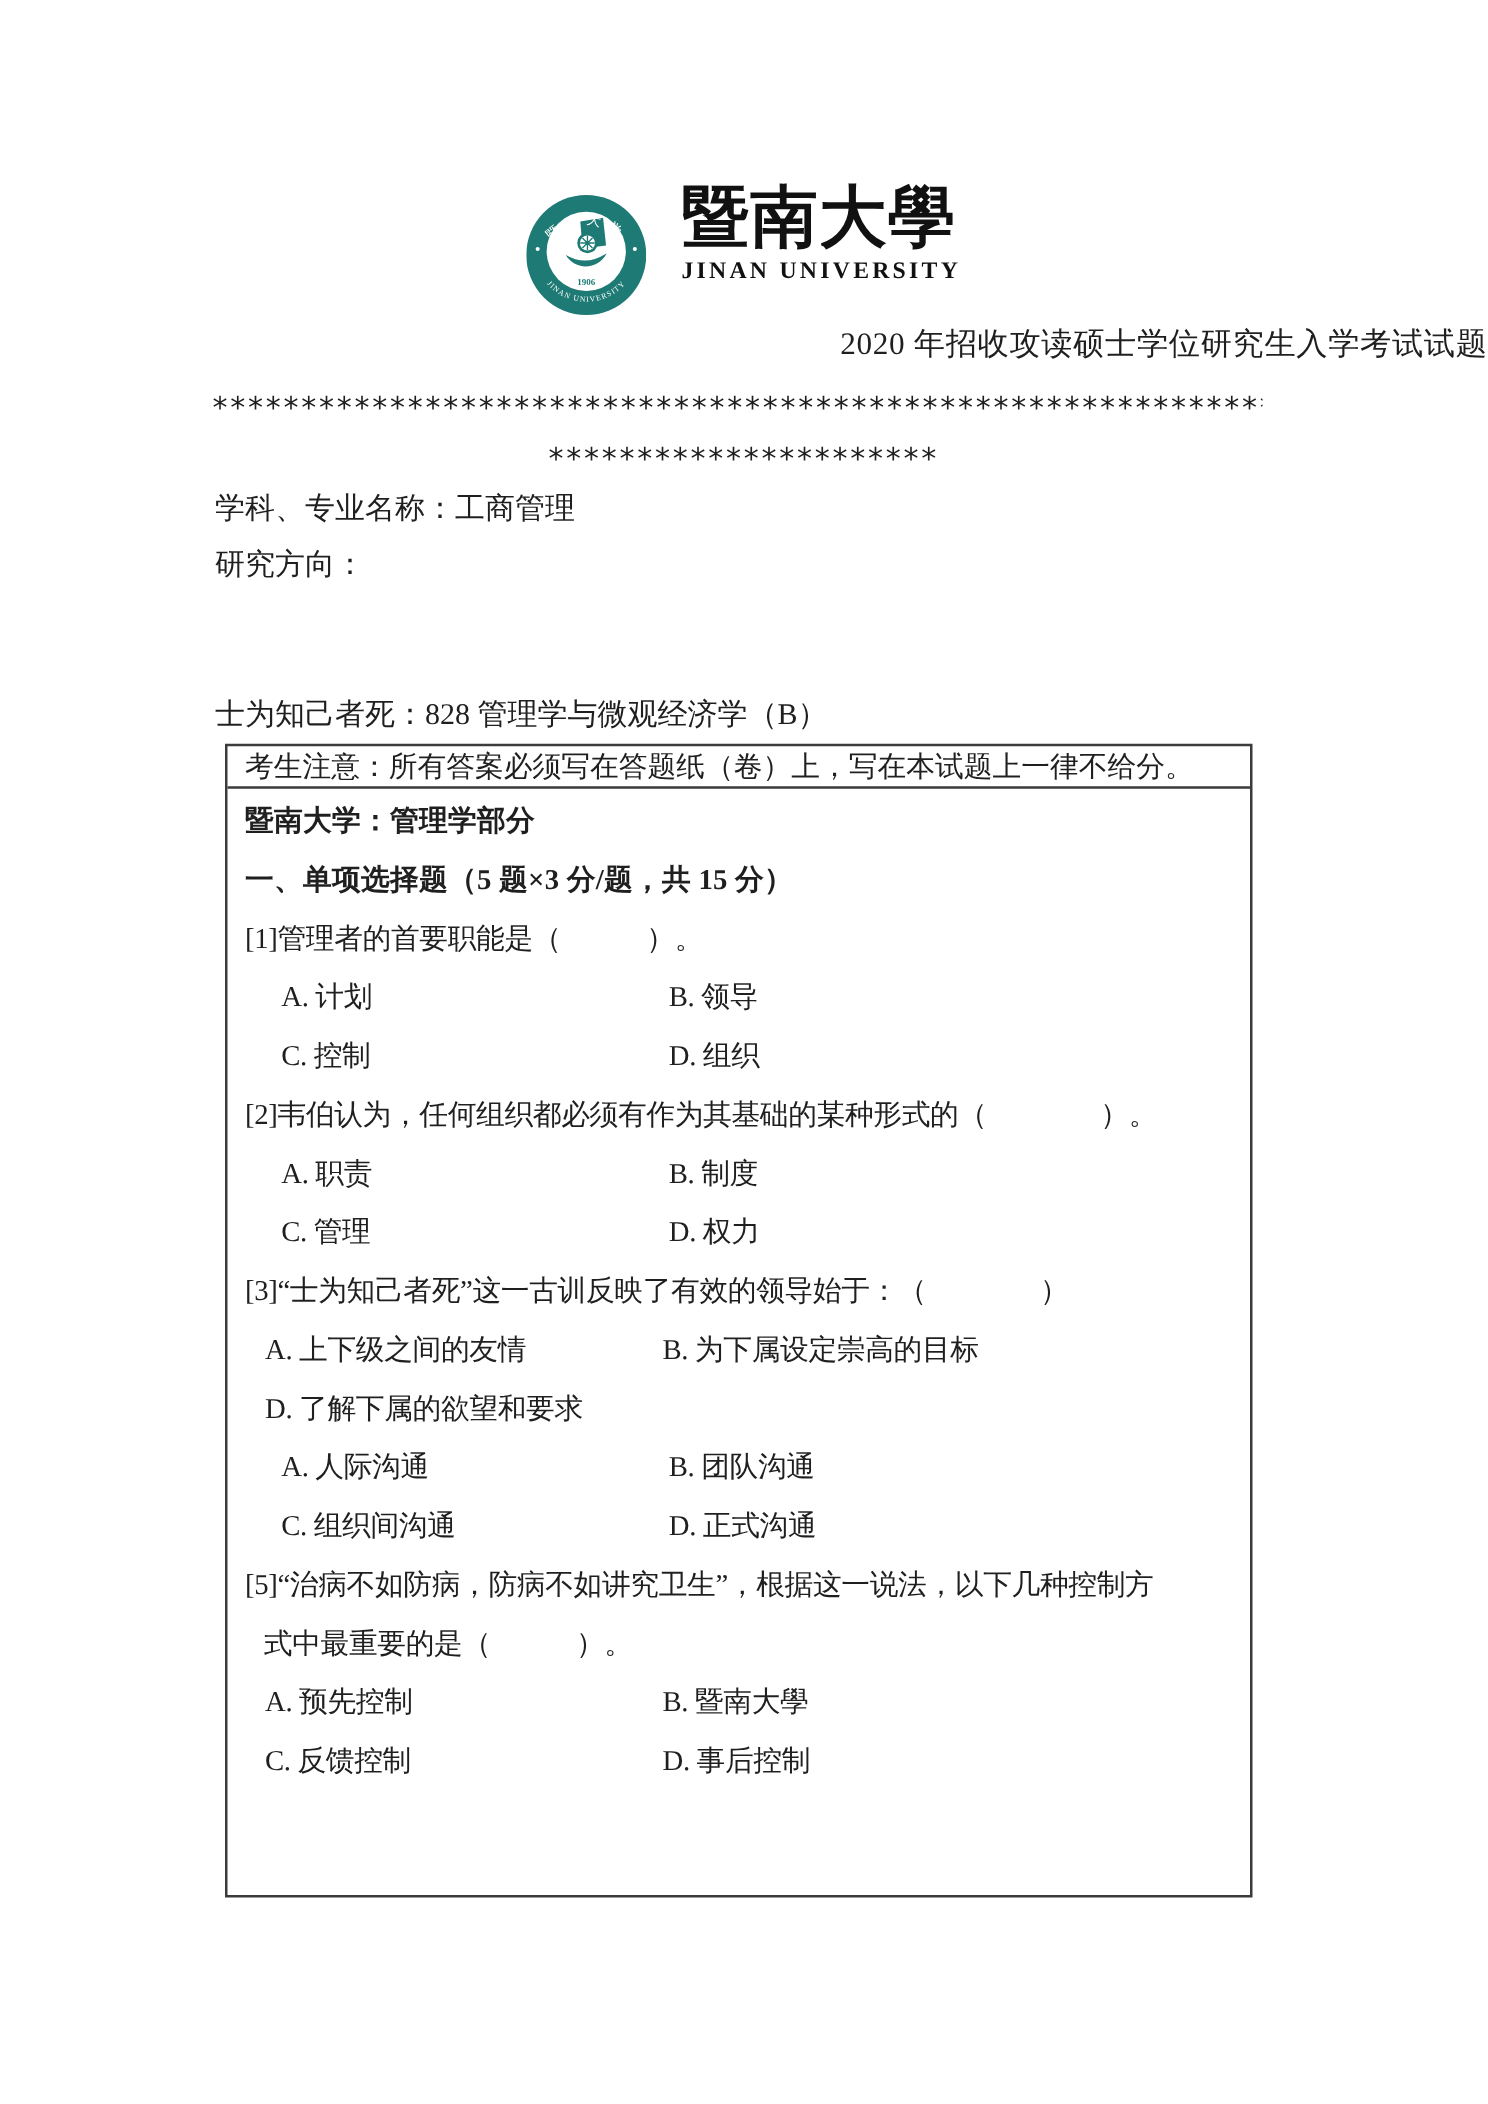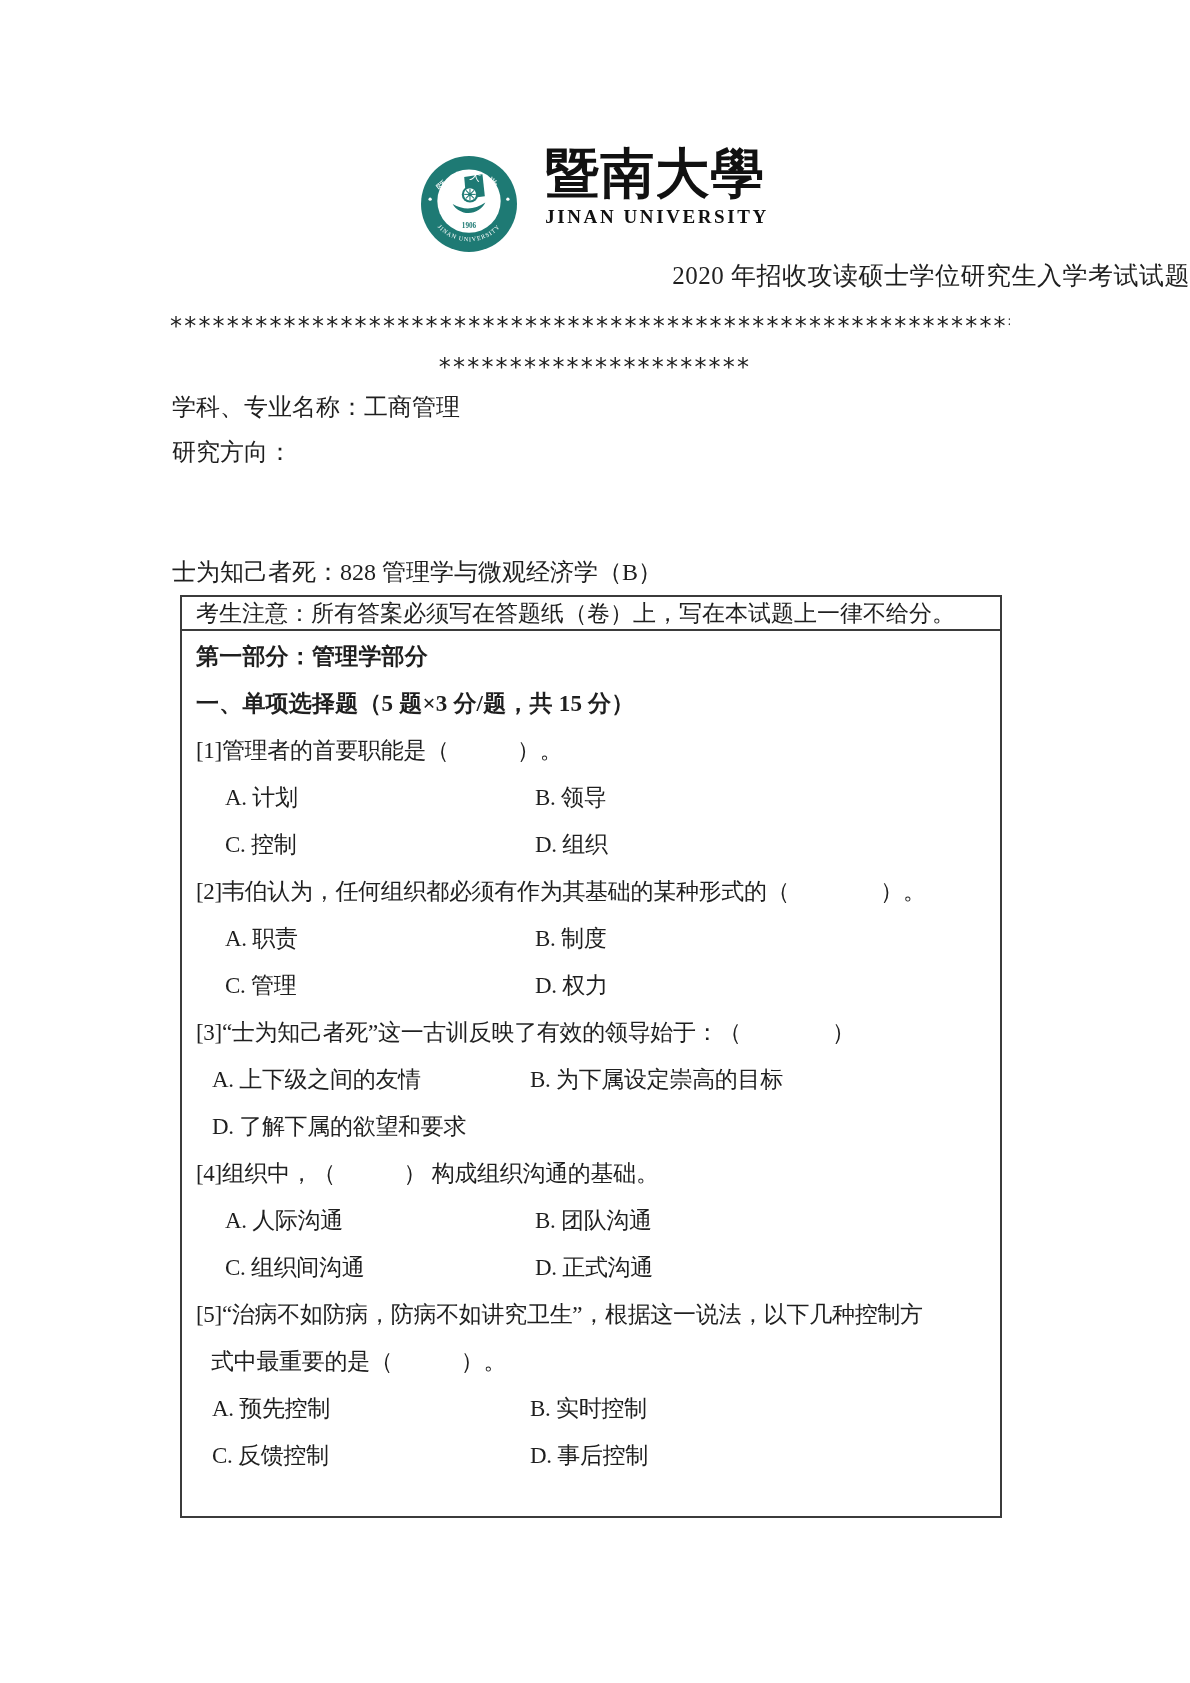--- a/index.html
+++ b/index.html
@@ -165,21 +165,21 @@
   <div class="meta">
     <div class="meta-line m1"><span>学科、专业名称：</span><span>工商管理</span></div>
     <div class="meta-line m2"><span>研究方向：</span><span></span></div>
     <div class="meta-line m3"><span>士为知己者死：</span><span>828 管理学与微观经济学（B）</span></div>
   </div>
 
   <div class="exam-box">
     <div class="notice-row">考生注意：所有答案必须写在答题纸（卷）上，写在本试题上一律不给分。</div>
     <div class="content-row">
 
-      <div class="line bold">第一部分：管理学部分</div>
+      <div class="line bold">暨南大学：管理学部分</div>
       <div class="line bold">一、单项选择题（5 题×3 分/题，共 15 分）</div>
 
       <div class="line">[1]管理者的首要职能是（　　　）。</div>
       <div class="line opt-row">
         <span class="opt-a">A. 计划</span>
         <span>B. 领导</span>
       </div>
       <div class="line opt-row">
         <span class="opt-a">C. 控制</span>
         <span>D. 组织</span>
@@ -197,35 +197,34 @@
 
       <div class="line">[3]“士为知己者死”这一古训反映了有效的领导始于：（　　　　）</div>
       <div class="line opt-row tight">
         <span class="opt-a">A. 上下级之间的友情</span>
         <span>B. 为下属设定崇高的目标</span>
       </div>
       <div class="line opt-row tight">
         <span>D. 了解下属的欲望和要求</span>
       </div>
 
-      <div class="line">[4]组织中，（　　　） 构成组织沟通的基础。</div>
       <div class="line opt-row">
         <span class="opt-a">A. 人际沟通</span>
         <span>B. 团队沟通</span>
       </div>
       <div class="line opt-row">
         <span class="opt-a">C. 组织间沟通</span>
         <span>D. 正式沟通</span>
       </div>
 
       <div class="line">[5]“治病不如防病，防病不如讲究卫生”，根据这一说法，以下几种控制方</div>
       <div class="line indent2">式中最重要的是（　　　）。</div>
       <div class="line opt-row tight">
         <span class="opt-a">A. 预先控制</span>
-        <span>B. 实时控制</span>
+        <span>B. 暨南大學</span>
       </div>
       <div class="line opt-row tight">
         <span class="opt-a">C. 反馈控制</span>
         <span>D. 事后控制</span>
       </div>
 
     </div>
   </div>
 
 </div>

